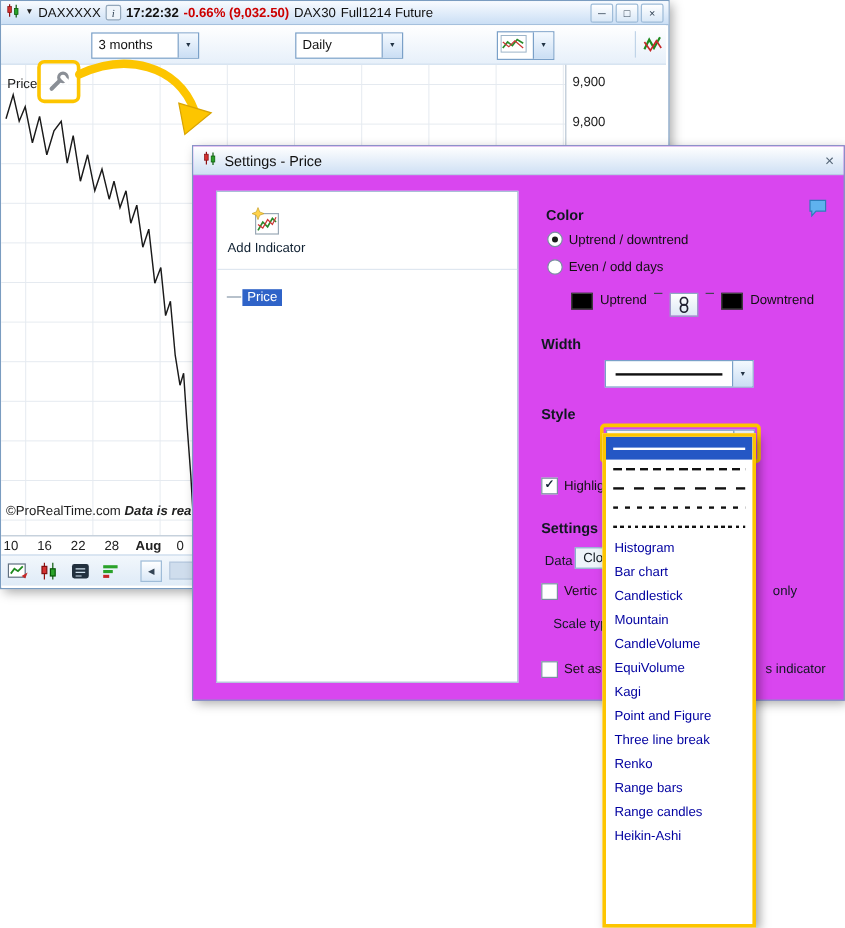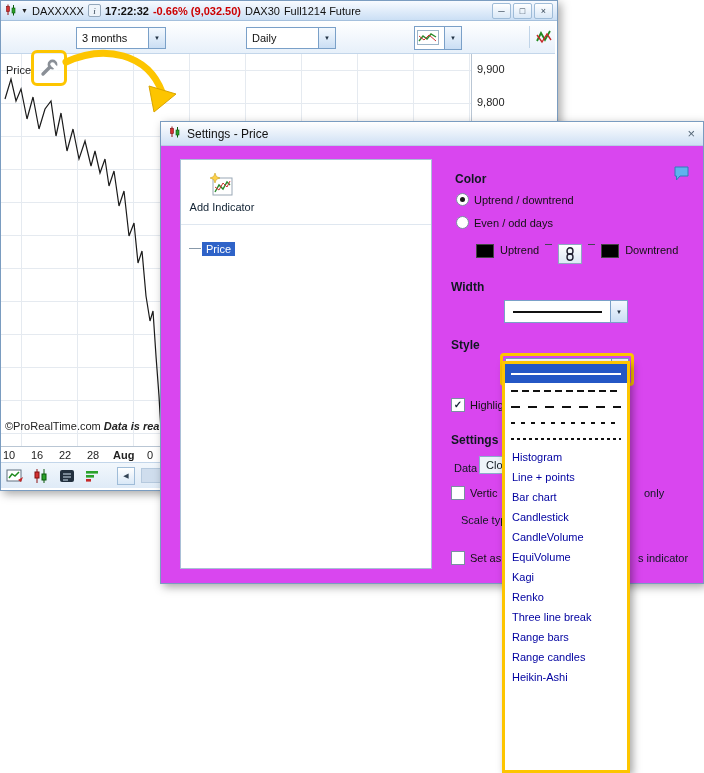--- a/index.html
+++ b/index.html
@@ -356,28 +356,29 @@
       <div class="dd-line-row">
         <div class="dd-line dash-b"></div>
       </div>
       <div class="dd-line-row">
         <div class="dd-line dash-c"></div>
       </div>
       <div class="dd-line-row">
         <div class="dd-line dash-d"></div>
       </div>
       <div class="dd-text-row">Histogram</div>
-      <div class="dd-text-row">Line + points</div>
       <div class="dd-text-row">Bar chart</div>
       <div class="dd-text-row">Candlestick</div>
+      <div class="dd-text-row">Mountain</div>
       <div class="dd-text-row">CandleVolume</div>
       <div class="dd-text-row">EquiVolume</div>
       <div class="dd-text-row">Kagi</div>
+      <div class="dd-text-row">Point and Figure</div>
+      <div class="dd-text-row">Three line break</div>
       <div class="dd-text-row">Renko</div>
-      <div class="dd-text-row">Three line break</div>
       <div class="dd-text-row">Range bars</div>
       <div class="dd-text-row">Range candles</div>
       <div class="dd-text-row">Heikin-Ashi</div>
     </div>
 </div>
 
 <svg id="annot-arrow">
   <path d="M 66 62 C 105 44, 148 54, 162 92" fill="none" stroke="#fdc500" stroke-width="7" stroke-linecap="round"></path>
   <path d="M 149 86 L 176 94 L 154 112 Z" fill="#fdc500" stroke="#d9a400" stroke-width="1"></path>
 </svg>

